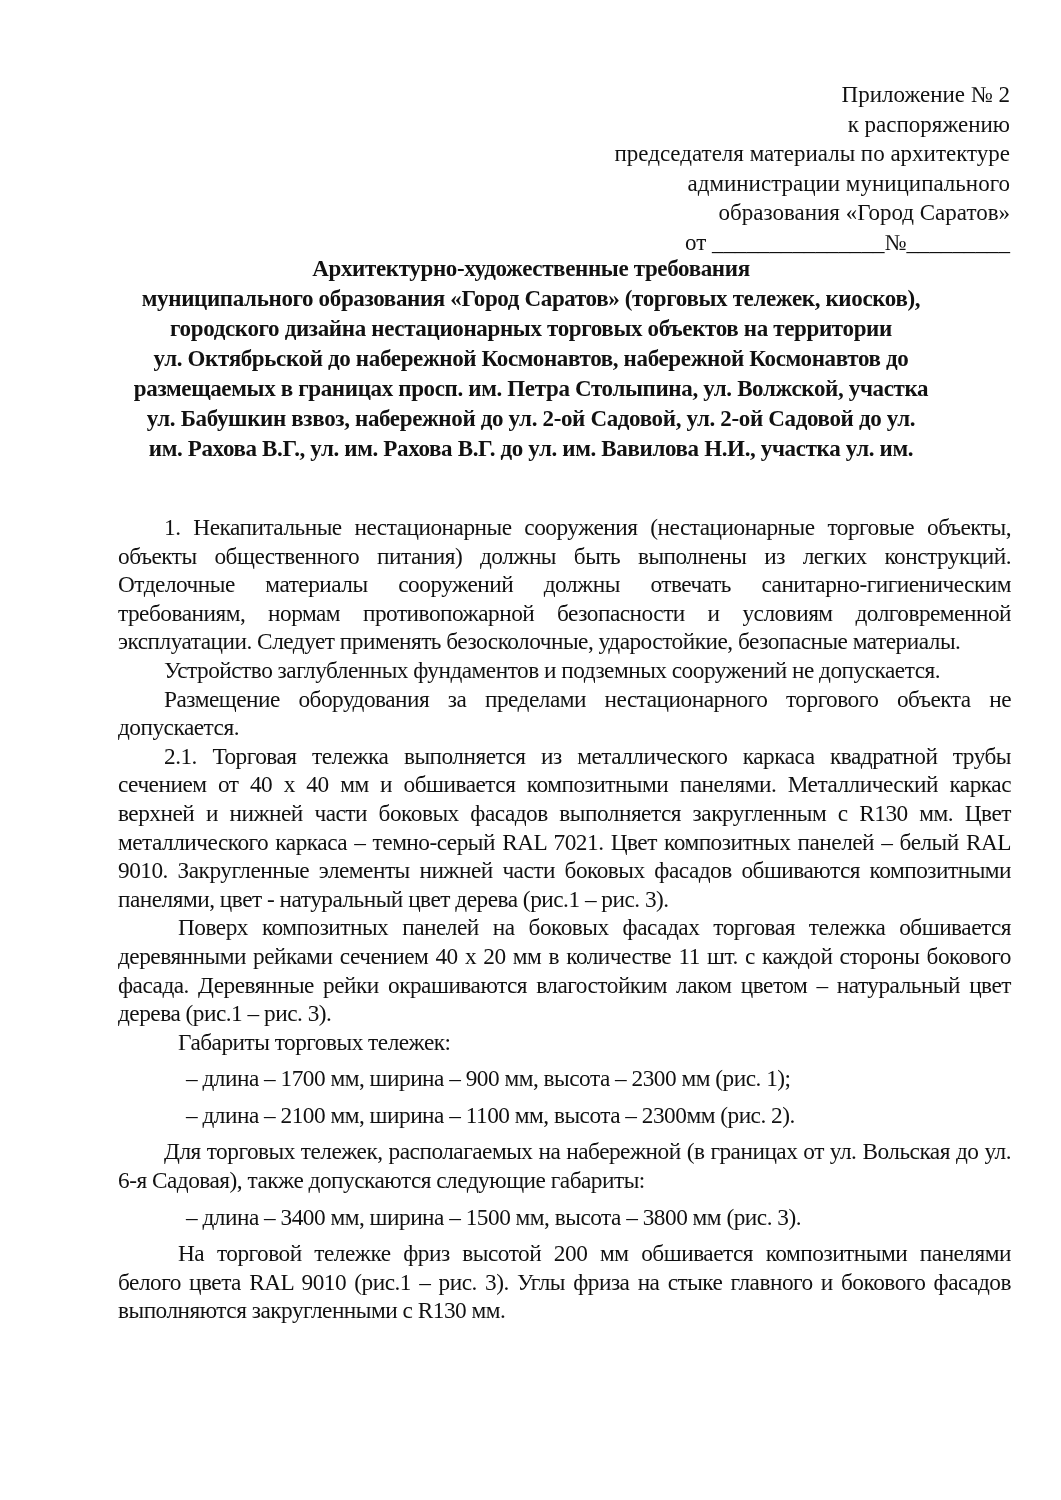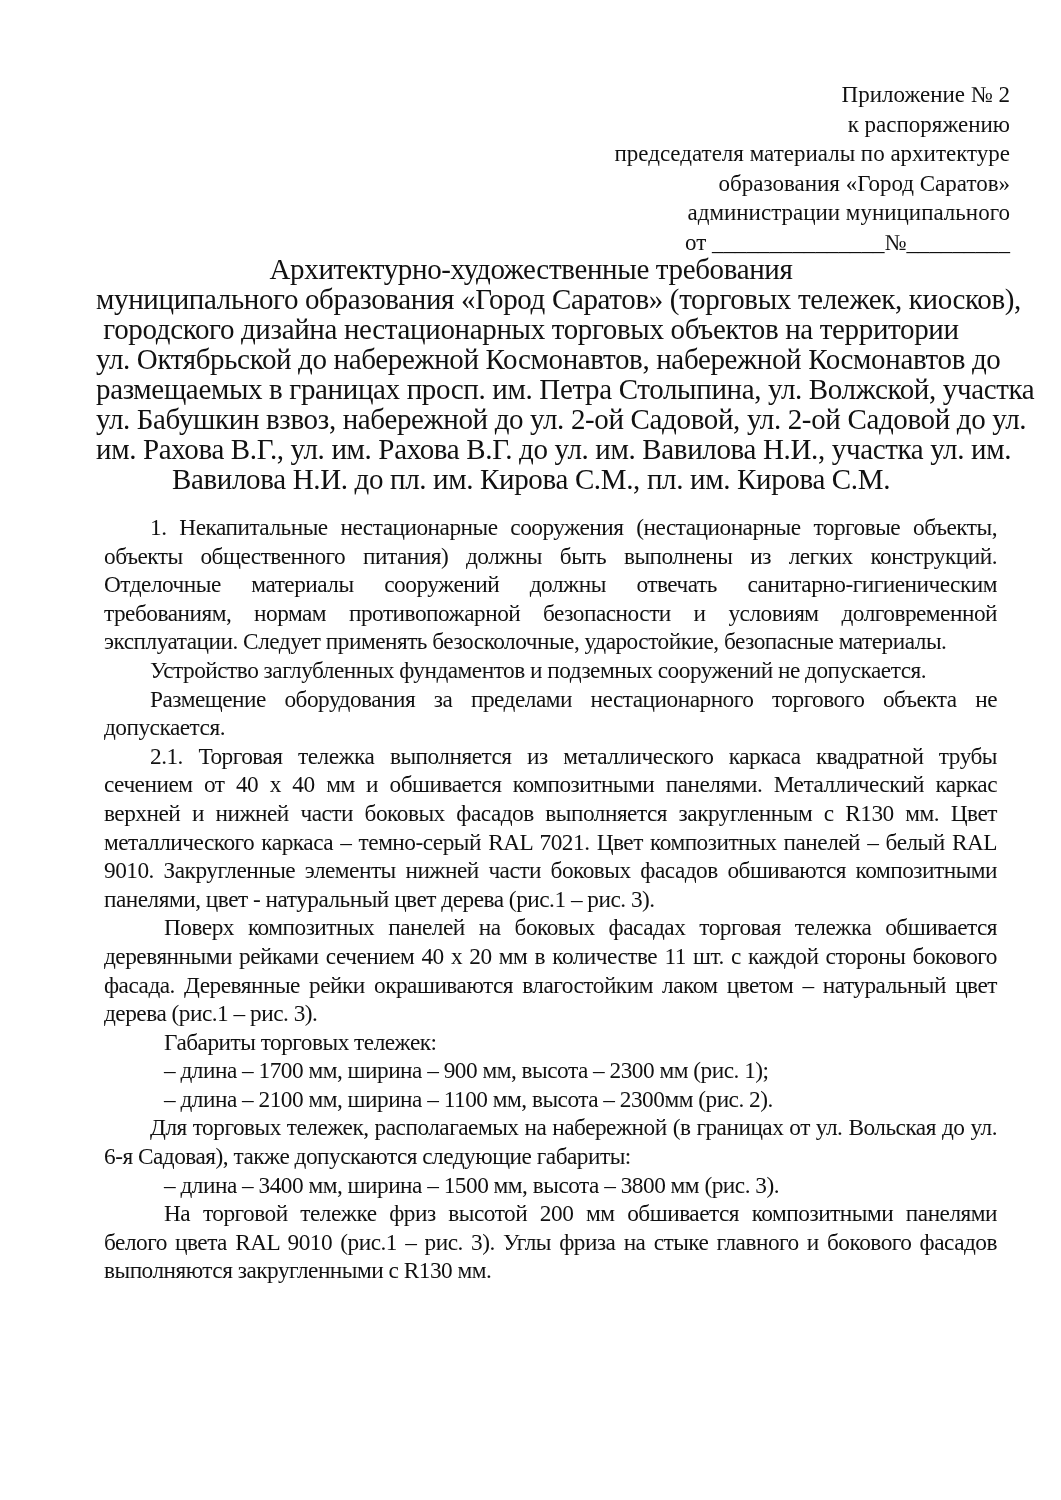--- a/index.html
+++ b/index.html
@@ -10,56 +10,55 @@
     font-family: "Liberation Serif", "DejaVu Serif", serif;
     border-radius: 10px;
   }
   .appendix {
     position: absolute; right: 51px; top: 80px;
     text-align: right; font-size: 23px; line-height: 29.5px;
   }
   .appendix div { white-space: nowrap; }
   .title {
     position: absolute; left: 96px; width: 870px; top: 254px;
-    text-align: center; font-weight: normal; font-size: 29px; line-height: 30px;
+    text-align: center; font-weight: bold; font-size: 23px; line-height: 30px;
     font-stretch: condensed; letter-spacing: -0.35px;
   }
   .title div { white-space: nowrap; }
   .body {
-    position: absolute; left: 104px; width: 893px; top: 513px;
+    position: absolute; left: 118px; width: 893px; top: 513px;
     font-size: 23.3px; line-height: 28.6px; text-align: justify;
     letter-spacing: -0.5px;
   }
   .p { text-indent: 46px; margin: 0; }
   .p.deep { text-indent: 60px; }
-  .list-item { padding-left: 60px; margin: 0; white-space: nowrap; }
+  .list-item { padding-left: 60px; margin: 8px; white-space: nowrap; }
 </style>
 </head>
 <body>
 
 <div class="page">
 
   <div class="appendix">
     <div>Приложение № 2</div>
     <div>к распоряжению</div>
     <div>председателя материалы по архитектуре</div>
+    <div>администрации муниципального</div>
     <div>образования «Город Саратов»</div>
-    <div>администрации муниципального</div>
     <div>от _______________№_________</div>
   </div>
 
   <div class="title">
     <div>Архитектурно-художественные требования</div>
     <div>муниципального образования «Город Саратов»  (торговых тележек, киосков),</div>
     <div>городского дизайна нестационарных торговых объектов на территории</div>
     <div>ул. Октябрьской до набережной Космонавтов, набережной Космонавтов до</div>
     <div>размещаемых в границах просп. им. Петра Столыпина, ул. Волжской, участка</div>
     <div>ул. Бабушкин взвоз, набережной до ул. 2-ой Садовой, ул. 2-ой Садовой до  ул.</div>
     <div>им. Рахова В.Г., ул. им. Рахова В.Г. до ул. им. Вавилова Н.И., участка ул. им.</div>
-    <div>Вавилова Н.И. до пл. им. Кирова С.М., пл. им. Кирова С.М.</div>
   </div>
 
   <div class="body">
     <p class="p">1. Некапитальные нестационарные сооружения (нестационарные торговые объекты, объекты общественного питания) должны быть выполнены из легких конструкций. Отделочные материалы сооружений должны отвечать санитарно-гигиеническим требованиям, нормам противопожарной безопасности и условиям долговременной эксплуатации. Следует применять безосколочные, ударостойкие, безопасные материалы.</p>
     <p class="p">Устройство заглубленных фундаментов и подземных сооружений не допускается.</p>
     <p class="p">Размещение оборудования за пределами нестационарного торгового объекта не допускается.</p>
     <p class="p">2.1. Торговая тележка выполняется из металлического каркаса квадратной трубы сечением от 40 х 40 мм и обшивается композитными панелями. Металлический каркас верхней и нижней части боковых фасадов выполняется закругленным с R130 мм. Цвет металлического каркаса – темно-серый RAL 7021. Цвет композитных панелей – белый RAL 9010. Закругленные элементы нижней части боковых фасадов обшиваются композитными панелями,  цвет -  натуральный цвет дерева (рис.1 – рис. 3).</p>
     <p class="p deep">Поверх композитных панелей на боковых фасадах торговая тележка обшивается деревянными рейками сечением 40 х 20 мм в количестве 11 шт. с каждой стороны бокового фасада. Деревянные рейки окрашиваются влагостойким лаком цветом –  натуральный цвет дерева (рис.1 – рис. 3).</p>
     <p class="p deep">Габариты торговых тележек:</p>
     <p class="list-item">–  длина – 1700 мм, ширина – 900 мм, высота – 2300 мм (рис. 1);</p>

